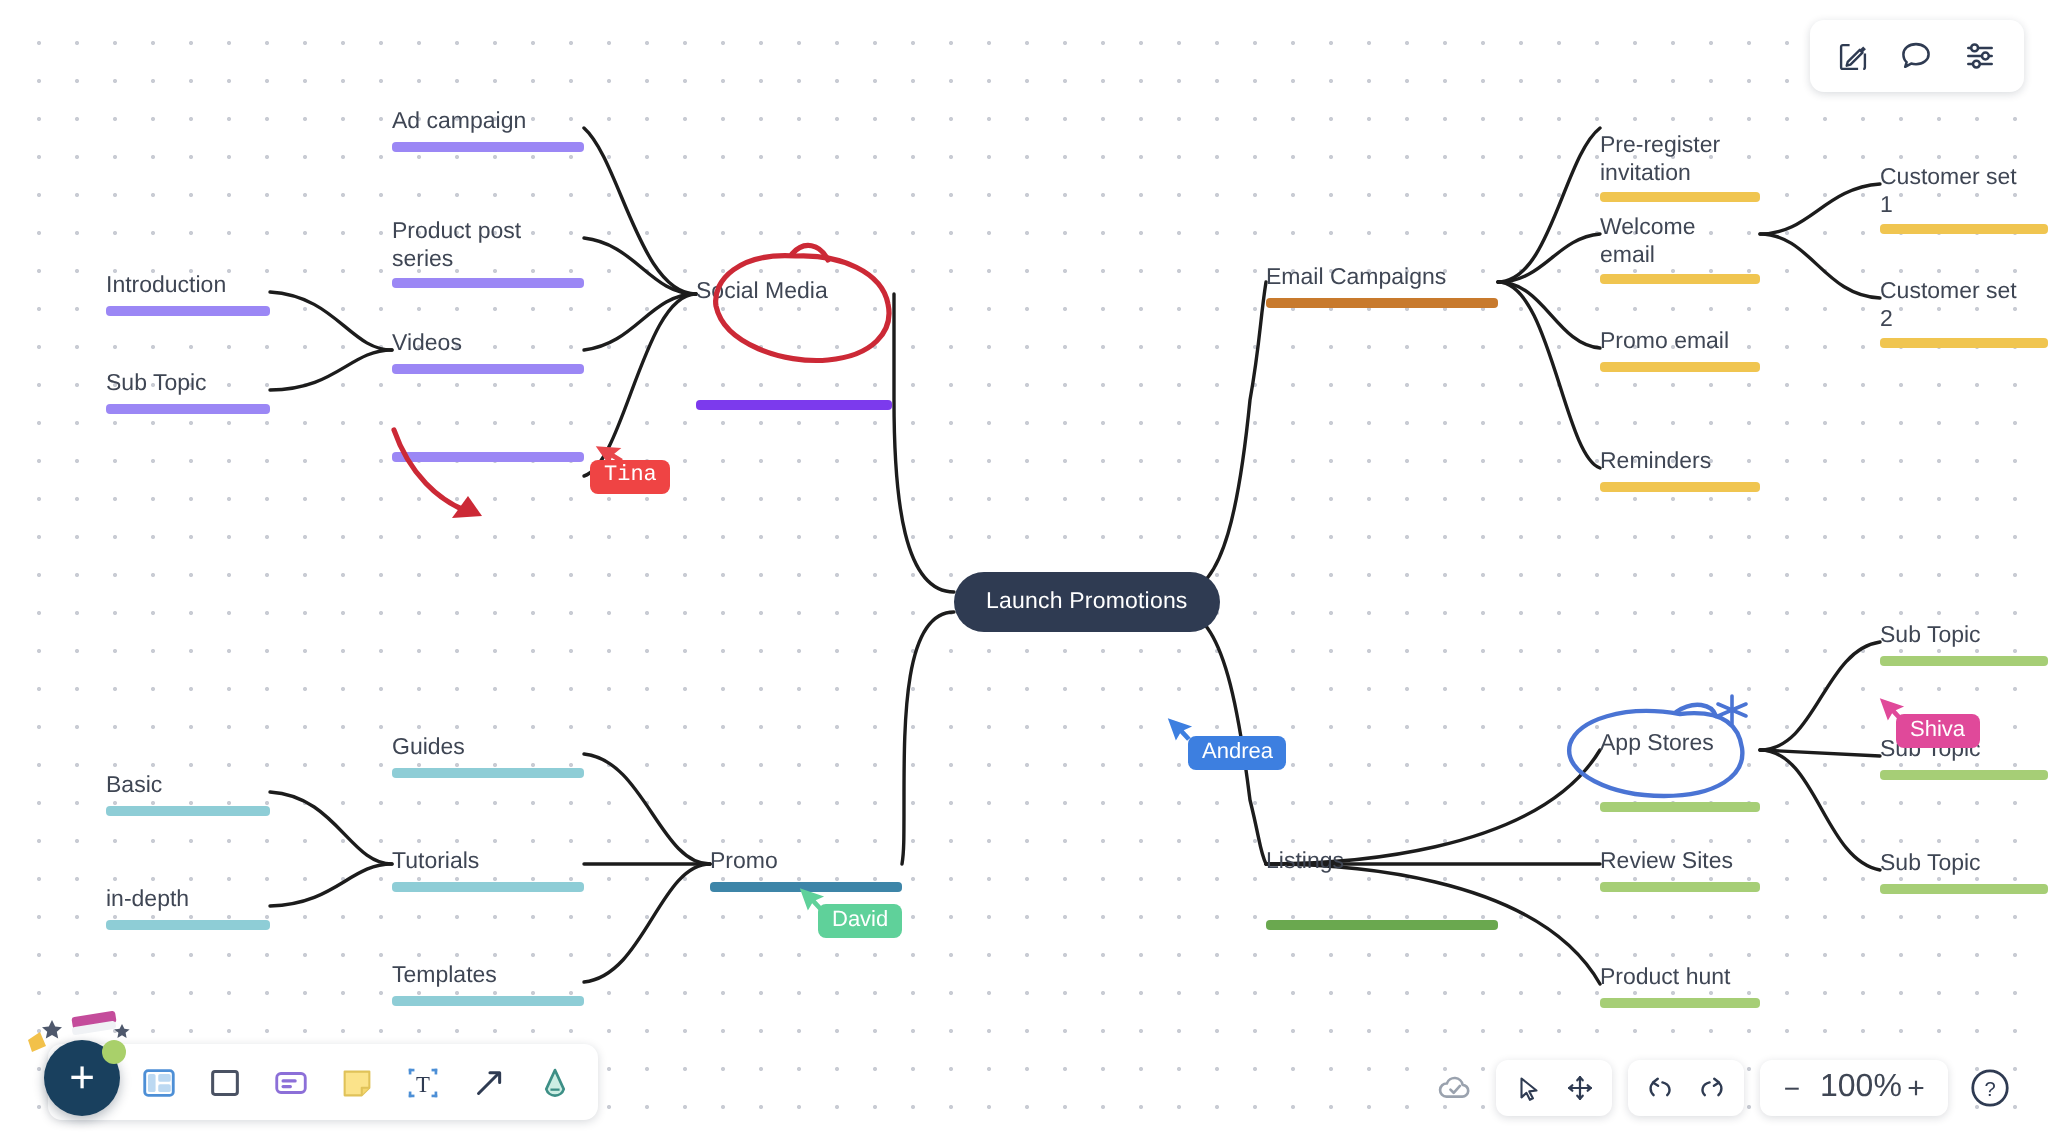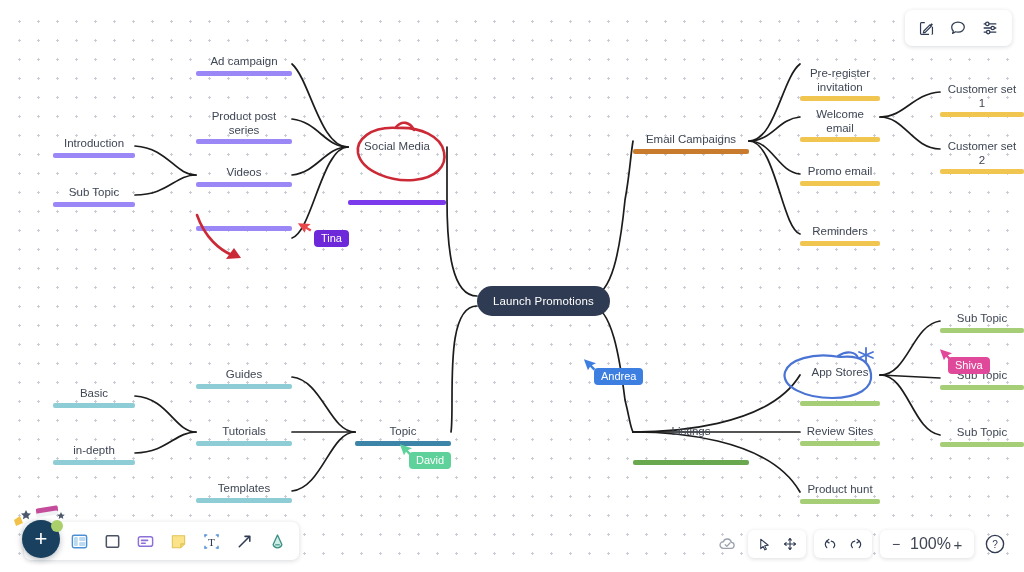--- a/index.html
+++ b/index.html
@@ -32,21 +32,20 @@
   .node {
     position: absolute;
     display: flex;
     flex-direction: column;
     justify-content: flex-end;
   }
   .node .label {
     font-size: 11.5px;
     color: #3f4654;
     line-height: 13.5px;
-    text-align: center;
     white-space: pre-line;
     padding-bottom: 2px;
   }
   .node .bar { height: 5px; border-radius: 2px; width: 100%; }
 
   .root-node {
     position: absolute;
     background: #2f3b52;
     color: #ffffff;
     font-size: 11.5px;
@@ -282,21 +281,21 @@
         <div class="label">Customer set
 1</div>
         <div class="bar" style="background: rgb(240, 197, 80);"></div>
       </div>
       <div class="node" style="left: 940px; top: 140px; width: 84px;">
         <div class="label">Customer set
 2</div>
         <div class="bar" style="background: rgb(240, 197, 80);"></div>
       </div>
       <div class="node" style="left: 355px; top: 425px; width: 96px;">
-        <div class="label">Topic</div>
+        <div class="label">Promo</div>
         <div class="bar" style="background: rgb(61, 133, 168);"></div>
       </div>
       <div class="node" style="left: 196px; top: 368px; width: 96px;">
         <div class="label">Guides</div>
         <div class="bar" style="background: rgb(142, 205, 214);"></div>
       </div>
       <div class="node" style="left: 196px; top: 425px; width: 96px;">
         <div class="label">Tutorials</div>
         <div class="bar" style="background: rgb(142, 205, 214);"></div>
       </div>
@@ -344,21 +343,21 @@
 
   <div class="root-node" id="root-node" style="left: 477px; top: 286px; background: rgb(47, 59, 82);">
     <span>Launch Promotions</span>
   </div>
 
 
   <div id="cursor-layer">
       <svg class="cursor-arrow" width="14" height="16" viewBox="0 0 14 16" style="left: 299px; top: 218px; transform: rotate(-35deg);">
         <path d="M2 1 L12 9 L7.4 9.4 L9.4 14 L7.2 14.9 L5.2 10.2 L2 12.8 Z" fill="#e8474c"></path>
       </svg>
-      <div class="cursor-chip" style="left: 314px; top: 230px; background: #6d28d9;"><span>Tina</span></div>
+      <div class="cursor-chip" style="left: 295px; top: 230px; background: #ef4444; font-family: Liberation Mono, monospace;"><span>Tina</span></div>
       <svg class="cursor-arrow" width="14" height="16" viewBox="0 0 14 16" style="left: 584px; top: 356px; transform: rotate(-20deg);">
         <path d="M2 1 L12 9 L7.4 9.4 L9.4 14 L7.2 14.9 L5.2 10.2 L2 12.8 Z" fill="#3d7fe0"></path>
       </svg>
       <div class="cursor-chip" style="left: 594px; top: 368px; background: rgb(61, 127, 224);"><span>Andrea</span></div>
       <svg class="cursor-arrow" width="14" height="16" viewBox="0 0 14 16" style="left: 400px; top: 441px; transform: rotate(-20deg);">
         <path d="M2 1 L12 9 L7.4 9.4 L9.4 14 L7.2 14.9 L5.2 10.2 L2 12.8 Z" fill="#5fd19a"></path>
       </svg>
       <div class="cursor-chip" style="left: 409px; top: 452px; background: rgb(95, 209, 154);"><span>David</span></div>
       <svg class="cursor-arrow" width="14" height="16" viewBox="0 0 14 16" style="left: 940px; top: 346px; transform: rotate(-20deg);">
         <path d="M2 1 L12 9 L7.4 9.4 L9.4 14 L7.2 14.9 L5.2 10.2 L2 12.8 Z" fill="#e0499a"></path>

